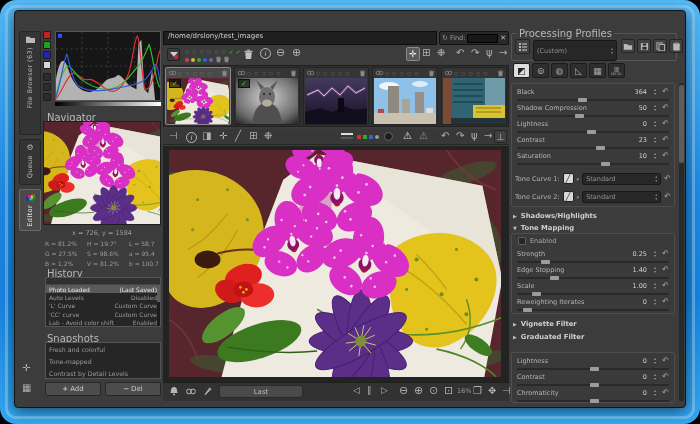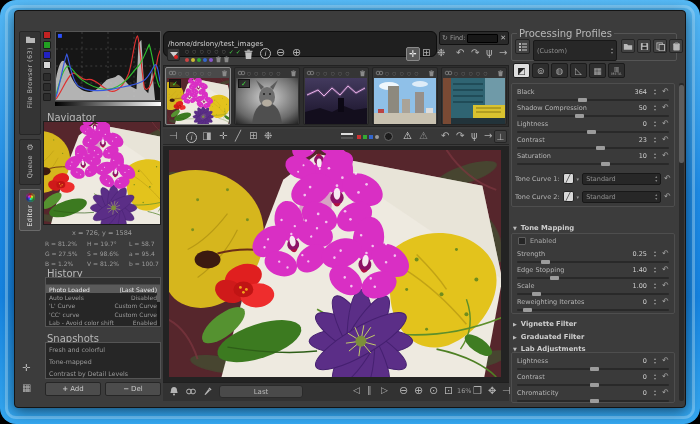--- a/index.html
+++ b/index.html
@@ -388,21 +388,21 @@
   </div>
   <div class="btn" style="left:30px;top:371px;width:56px">
     <b>+</b>
       <span>Add</span>
   </div>
   <div class="btn" style="left:90px;top:371px;width:56px">
     <b>−</b>
       <span>Del</span>
   </div>
 
-  <div class="ab" style="left:148px;top:20px;width:274px;height:14px;background:#1f1f1f;border:1px solid #0e0e0e;border-radius:6px;display:flex;align-items:center;padding:12px 4px">
+  <div class="ab" style="left:148px;top:20px;width:274px;height:14px;background:#1f1f1f;border:1px solid #0e0e0e;border-radius:0;display:flex;padding:0 4px">
     <span style="font-size:7px;color:#cfcfcf">/home/drslony/test_images</span>
   </div>
   <div class="ab" style="left:424px;top:20px;width:70px;height:14px;background:#2a2a2a;border:1px solid #121212;border-radius:2px;display:flex;align-items:center;gap:2px;padding:0 2px">
     <span style="font-size:7px;color:#9a9a9a">↻</span>
     <span style="font-size:6.5px;color:#9a9a9a">Find:</span>
     <span style="flex:1;height:9px;background:#171717;border:1px solid #000;border-radius:1px"></span>
     <span style="font-size:7px;color:#bbb">✕</span>
   </div>
 
   <div class="ab" style="left:152px;top:37px;width:13px;height:13px;background:#3a3a3a;border:1px solid #222;border-radius:2px">
@@ -713,20 +713,24 @@
     <span class="dd" style="position:static;flex:1;height:12px">
       <span>Standard</span>
       <span class="spincol">
           <span>▴</span>
           <span>▾</span>
         </span>
     </span>
     <span style="font-size:8px;color:#a8a8a8">↶</span>
   </div>
 
+  <div class="sect" style="top:199px">
+    <span class="tri">▶</span>
+      <span>Shadows/Highlights</span>
+  </div>
   <div class="sect" style="top:211px">
     <span class="tri">▼</span>
       <span>Tone Mapping</span>
   </div>
   <div class="toolbox" style="top:222px;height:81px"></div>
   <div class="ab" style="left:503px;top:226px;display:flex;align-items:center;gap:4px">
     <span style="width:8px;height:8px;background:#262626;border:1px solid #5e5e5e;border-radius:1px"></span>
     <span style="font-size:6.5px;color:#a8a8a8">Enabled</span>
   </div>
   <div class="srow" style="top:237px">
@@ -778,24 +782,20 @@
       </span>
   </div>
   <div class="sect" style="top:320px">
     <span class="tri">▶</span>
       <span>Graduated Filter</span>
   </div>
   <div class="sect" style="top:307px">
     <span class="tri">▶</span>
       <span>Vignette Filter</span>
   </div>
-  <div class="sect" style="top:332px">
-    <span class="tri">▼</span>
-      <span>Lab Adjustments</span>
-  </div>
   <div class="toolbox" style="top:341px;height:51px"></div>
   <div class="srow" style="top:344px">
     <span class="lbl">Lightness</span>
     <span class="val">0</span>
     <span class="spn">
         <span>▴</span>
         <span>▾</span>
       </span>
     <span class="rst">↶</span>
     <span class="trk">

